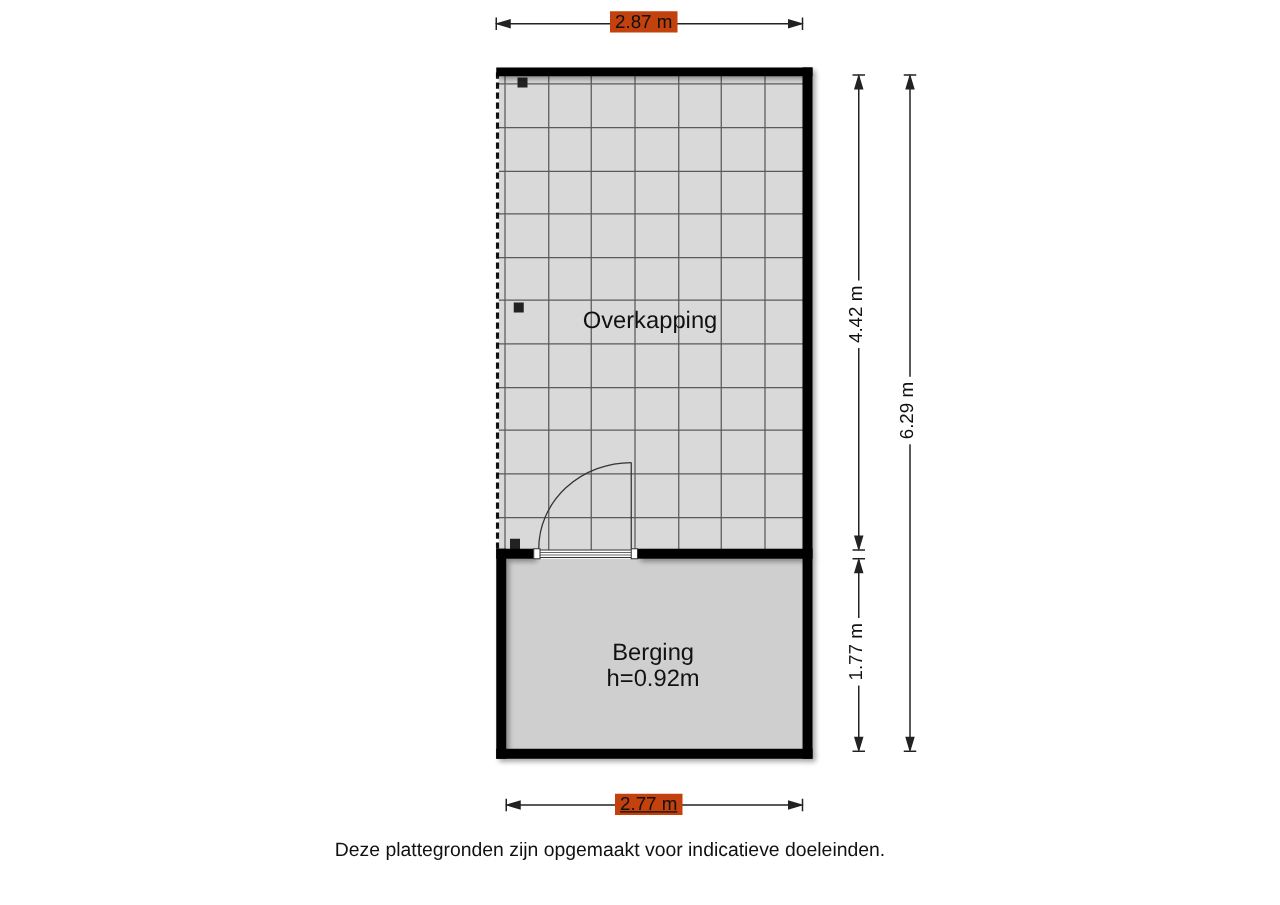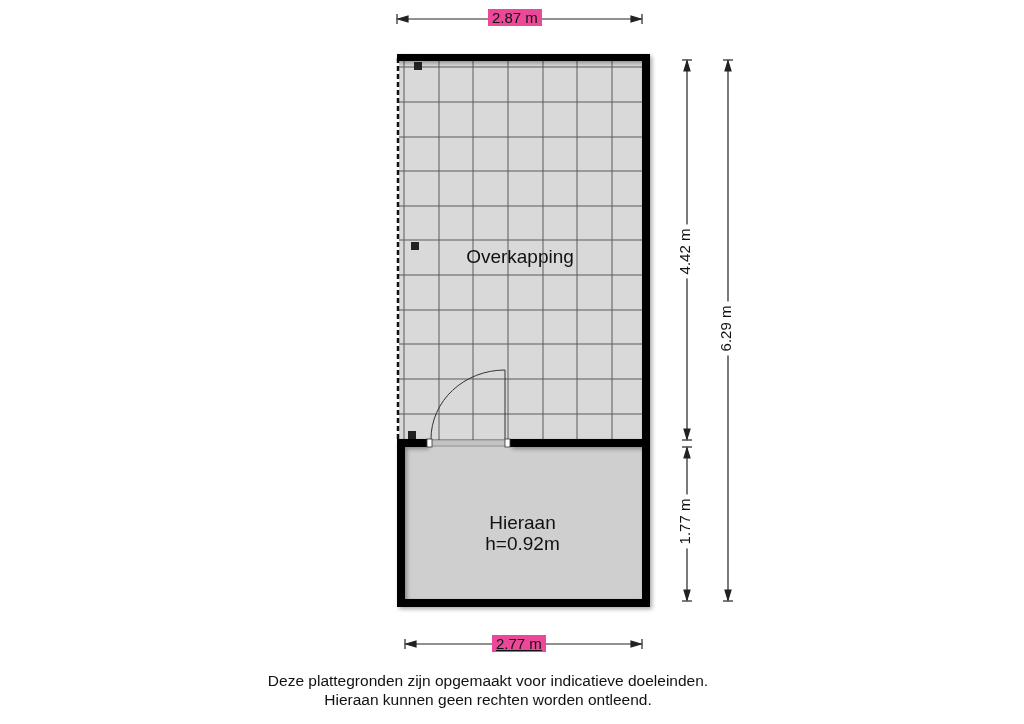--- a/index.html
+++ b/index.html
@@ -1,19 +1,19 @@
 <!DOCTYPE html>
 <html><head>
 <meta charset="utf-8">
 <style>
   html, body { margin: 0; padding: 0; background: #ffffff; }
   body { width: 1024px; height: 724px; position: relative; overflow: hidden;
          font-family: "Liberation Sans", sans-serif; color: #111; }
   svg { position: absolute; left: 0; top: 0; }
-  .dim { position: absolute; font-size: 15px; color: #111; background: #ec4899;
+  .dim { position: absolute; font-size: 15px; color: #111; background: #c2410c;
          white-space: nowrap; padding: 0 4px; }
   .vdim { position: absolute; font-size: 15px; color: #111; background: #fff;
           white-space: nowrap; padding: 0 4px; transform: rotate(-90deg);
           transform-origin: center center; }
   .disclaimer { position: absolute; left: 0; width: 976px; top: 671px;
                 text-align: center; font-size: 15.5px; line-height: 19px; color: #111; }
   .room-label { position: absolute; text-align: center; font-size: 19px; line-height: 21px; }
 </style>
 </head>
 <body>
@@ -122,20 +122,19 @@
 <div class="dim" style="left:488px; top:9px;">2.87 m</div>
 <div class="dim" style="left:492px; top:635px;text-decoration:underline;">2.77 m</div>
 <div class="vdim" style="left:658px; top:243px;">4.42 m</div>
 <div class="vdim" style="left:658px; top:513px;">1.77 m</div>
 <div class="vdim" style="left:699px; top:320px;">6.29 m</div>
 
 <div class="room-label" style="left:460px; top:246px; width:120px;">
   <span>Overkapping</span>
 </div>
 <div class="room-label" style="left:460px; top:512px; width:125px;">
-  <div>Hieraan</div>
+  <div>Berging</div>
   <div>h=0.92m</div>
 </div>
 
 <div class="disclaimer">
   <div>Deze plattegronden zijn opgemaakt voor indicatieve doeleinden.</div>
-  <div>Hieraan kunnen geen rechten worden ontleend.</div>
 </div>
 
 </body></html>

